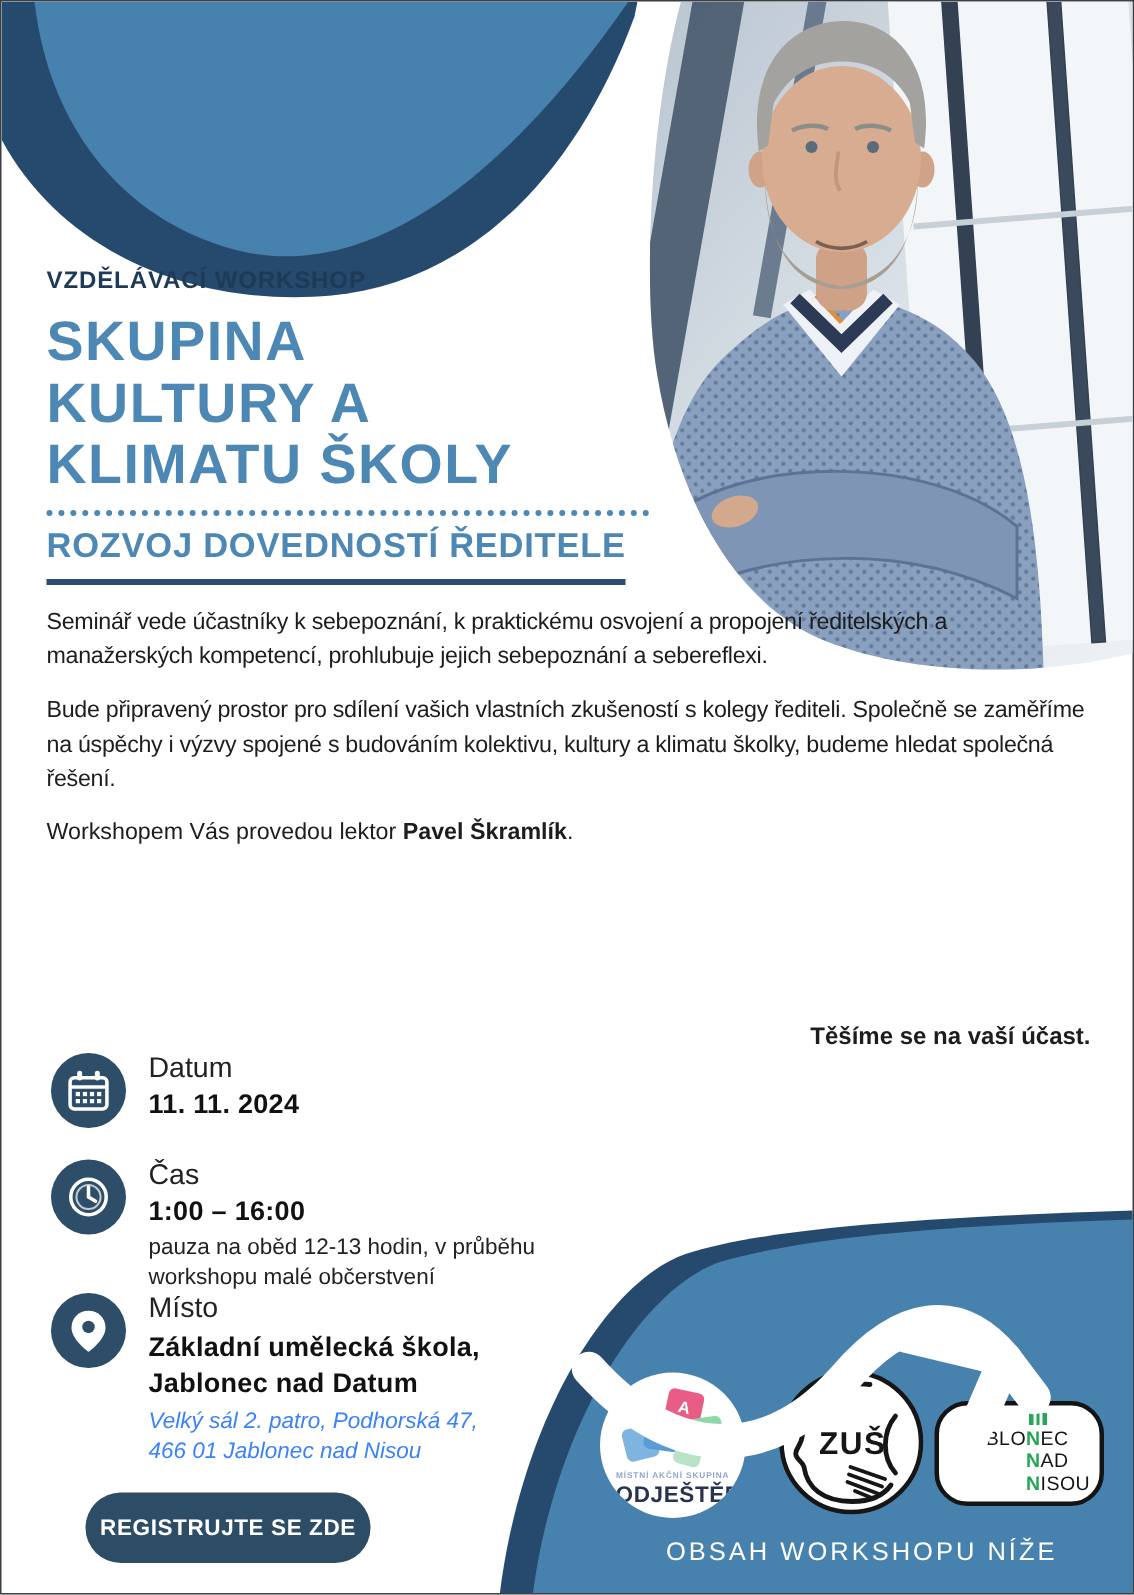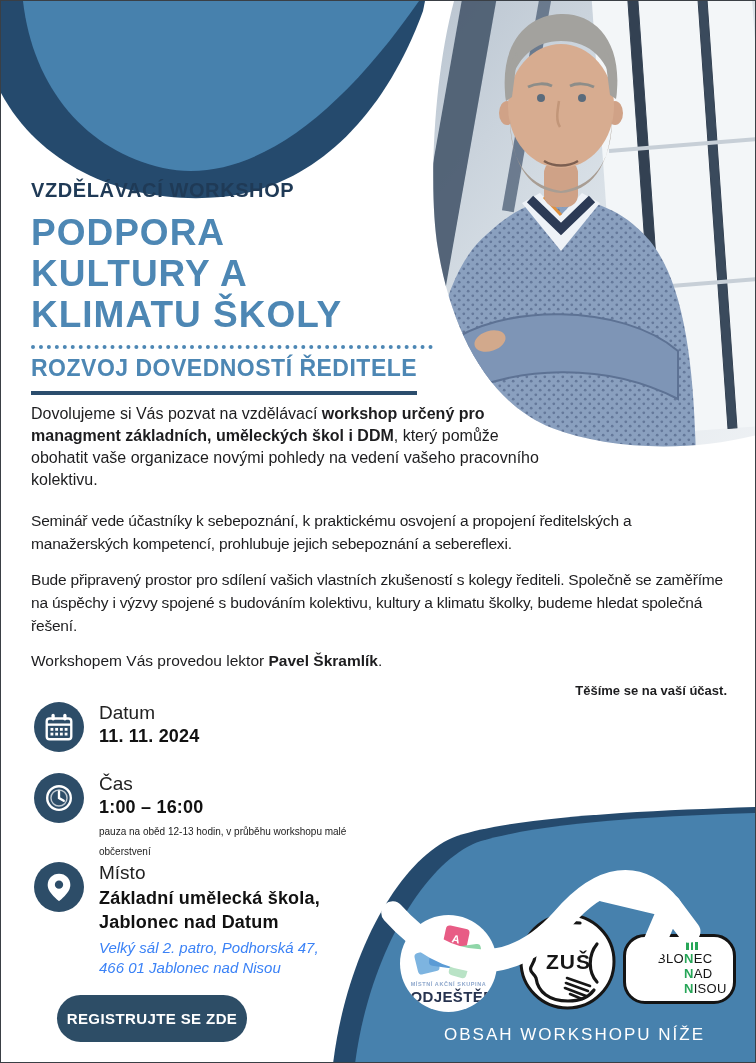--- a/index.html
+++ b/index.html
@@ -13,41 +13,41 @@
   
   .blob-tl{ position:absolute; left:0; top:0; width:432px; height:210px; }
   .blob-br-wrap{ position:absolute; left:330px; top:798px; width:426px; height:265px; }
   .blob-br-wrap > svg{ position:absolute; left:0; top:0; width:426px; height:265px; }
 
   
   .photo-wrap{ position:absolute; left:393px; top:0; width:363px; height:458px; }
 
   
   .head{ position:absolute; left:30px; top:178px; width:420px; }
-  .eyebrow{ font-size:20px; font-weight:800; letter-spacing:.6px; color:#1f3a56; margin-bottom:10px; }
+  .eyebrow{ font-size:16px; font-weight:800; letter-spacing:.6px; color:#1f3a56; margin-bottom:10px; }
   .title-line{ font-size:37px; font-weight:800; letter-spacing:1px; line-height:41px; color:#4d87b4; }
   .dotted{ width:402px; border-top:4px dotted #4d87b4; margin:10px 0 6px 0; }
   .subtitle{ font-size:23px; font-weight:800; letter-spacing:.5px; color:#4d87b4; }
   .rule{ width:386px; border-top:4px solid #2b4d6d; margin-top:9px; }
 
   
   .body-copy{ position:absolute; left:30px; top:402px; width:700px; color:#1d1d1f; }
   .p1{ width:515px; font-size:16px; line-height:22px; margin-bottom:18px; }
   .pw{ font-size:15.5px; line-height:23px; letter-spacing:-0.2px; margin-bottom:13px; }
   .p4{ font-size:15.5px; line-height:22px; }
-  .closing{ position:absolute; top:682px; right:28px; font-size:13px; font-weight:700; color:#1d1d1f; }
+  .closing{ position:absolute; top:682px; right:28px; font-size:16px; font-weight:700; color:#1d1d1f; }
 
   
   .info{ position:absolute; left:33px; display:flex; gap:15px; }
   .info-datum{ top:701px; } .info-cas{ top:772px; } .info-misto{ top:861px; }
   .icon-circle{ width:50px; height:50px; border-radius:50%; background:#2d4d68; flex:0 0 50px;
     display:flex; align-items:center; justify-content:center; }
   .info-label{ font-size:19px; color:#222; margin-bottom:2px; }
   .info-value{ font-size:18px; font-weight:800; color:#111; letter-spacing:.2px; }
-  .info-note{ font-size:10px; color:#222; line-height:20px; margin-top:4px; width:270px; }
+  .info-note{ font-size:15px; color:#222; line-height:20px; margin-top:4px; width:270px; }
   .info-value.place{ line-height:24px; }
   .addr{ font-style:italic; font-size:15px; color:#3b82f6; line-height:20px; margin-top:4px; }
 
   
   .register-btn{
     position:absolute; left:56px; top:994px; width:190px; height:47px; border-radius:26px;
     background:#2d4d66; color:#ffffff; font-size:15px; font-weight:800; letter-spacing:.4px;
     display:flex; align-items:center; justify-content:center; 
     text-underline-offset:3px; cursor:pointer;
   }
@@ -146,31 +146,30 @@
           <circle cx="188" cy="97" r="4" fill="#5a6b7c"></circle>
           <path d="M165,100 C 163,112 162,120 166,126" stroke="#c29679" stroke-width="2.5" fill="none"></path>
         </g>
       </g>
     </svg>
   </div>
 
   <header class="head">
     <div class="eyebrow">VZDĚLÁVACÍ WORKSHOP</div>
     <div>
-      <div class="title-line">PODPORA</div>
+      <div class="title-line">SKUPINA</div>
       <div class="title-line">KULTURY A</div>
       <div class="title-line">KLIMATU ŠKOLY</div>
     </div>
     <div class="dotted"></div>
     <div class="subtitle">ROZVOJ DOVEDNOSTÍ ŘEDITELE</div>
     <div class="rule"></div>
   </header>
 
   <section class="body-copy">
-    <p class="p1"><span>Dovolujeme si Vás pozvat na vzdělávací </span><strong>workshop určený pro managment základních, uměleckých škol i DDM</strong><span>, který pomůže obohatit vaše organizace novými pohledy na vedení vašeho pracovního kolektivu.</span></p>
     <p class="pw">Seminář vede účastníky k sebepoznání, k praktickému osvojení a propojení ředitelských a manažerských kompetencí, prohlubuje jejich sebepoznání a sebereflexi.</p>
     <p class="pw">Bude připravený prostor pro sdílení vašich vlastních zkušeností s kolegy řediteli. Společně se zaměříme na úspěchy i výzvy spojené s budováním kolektivu, kultury a klimatu školky, budeme hledat společná řešení.</p>
     <p class="p4"><span>Workshopem Vás provedou lektor </span><strong>Pavel Škramlík</strong><span>.</span></p>
   </section>
 
   <div class="closing">Těšíme se na vaší účast.</div>
 
   <div class="info info-datum">
     <div class="icon-circle">
       <svg width="34" height="34" viewBox="0 0 36 36" aria-hidden="true">

